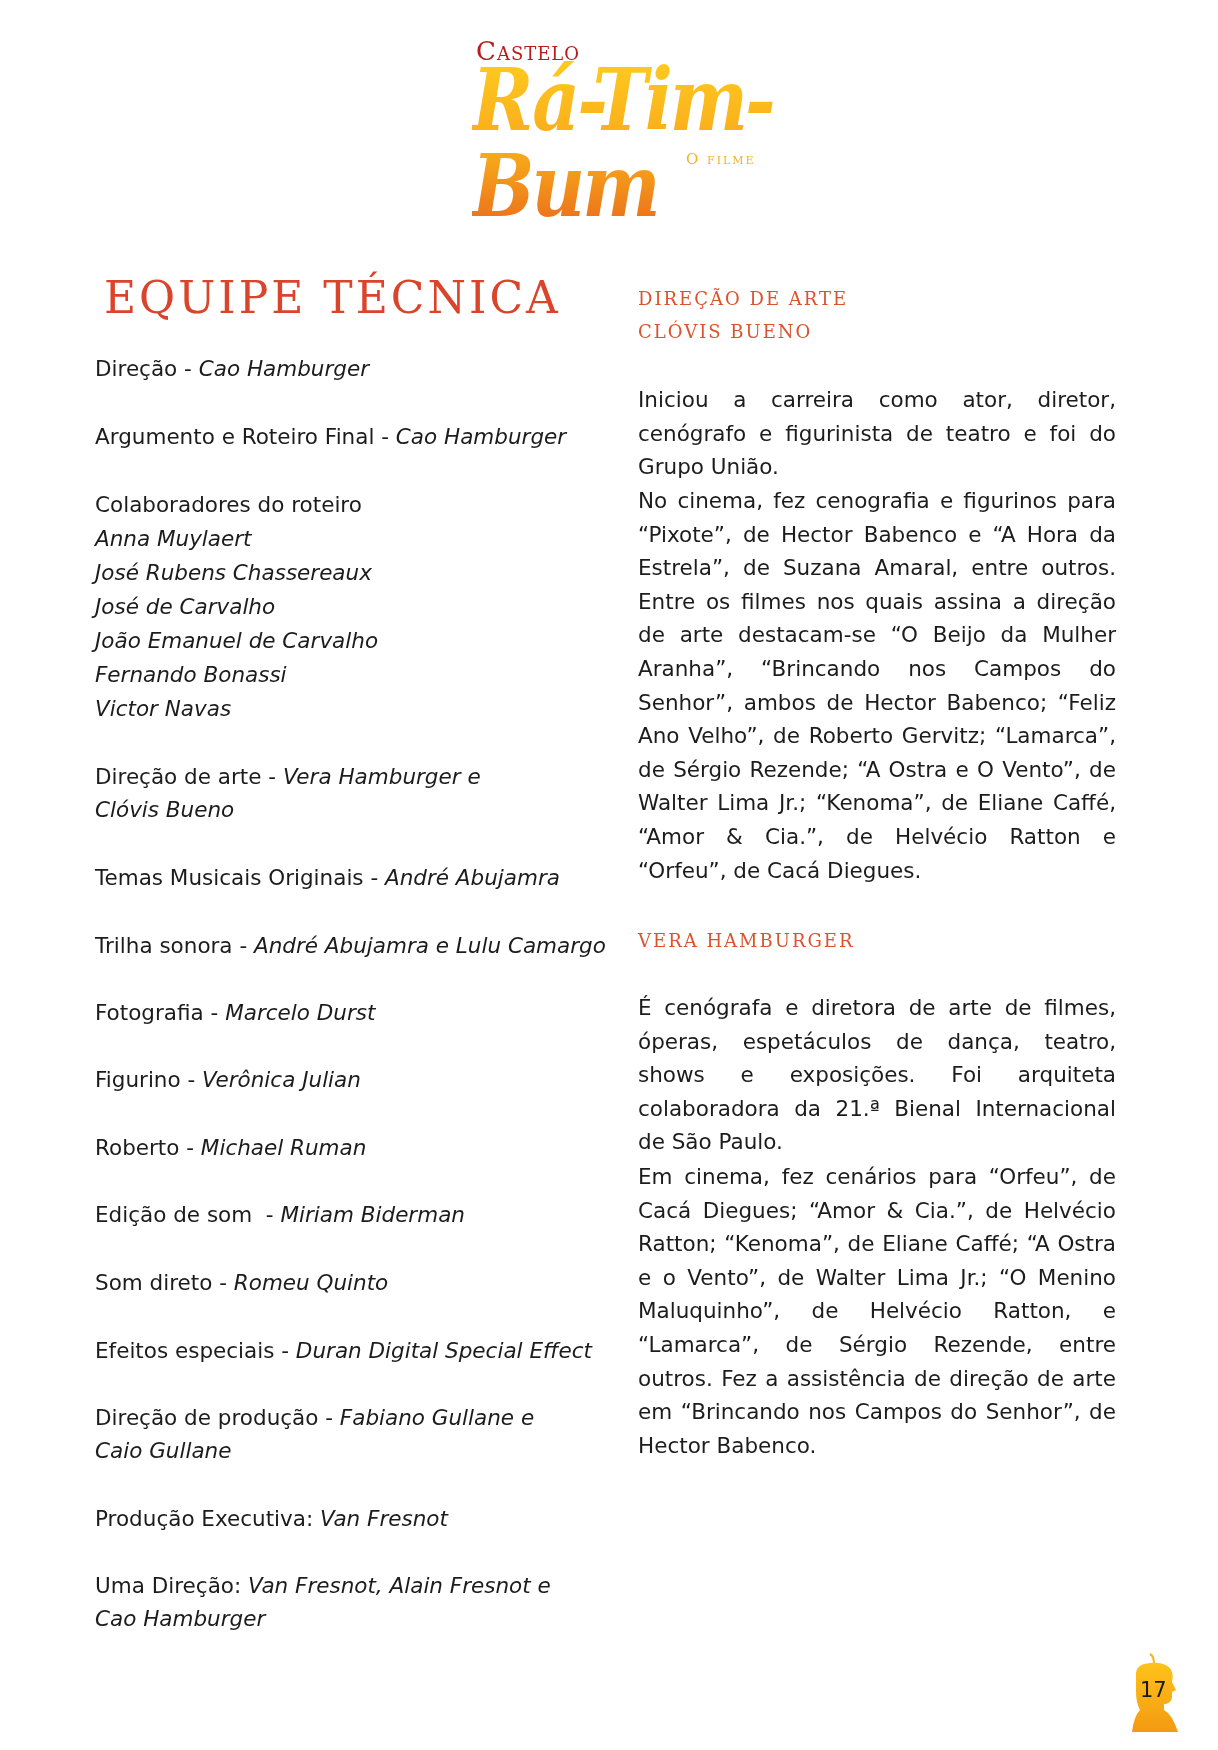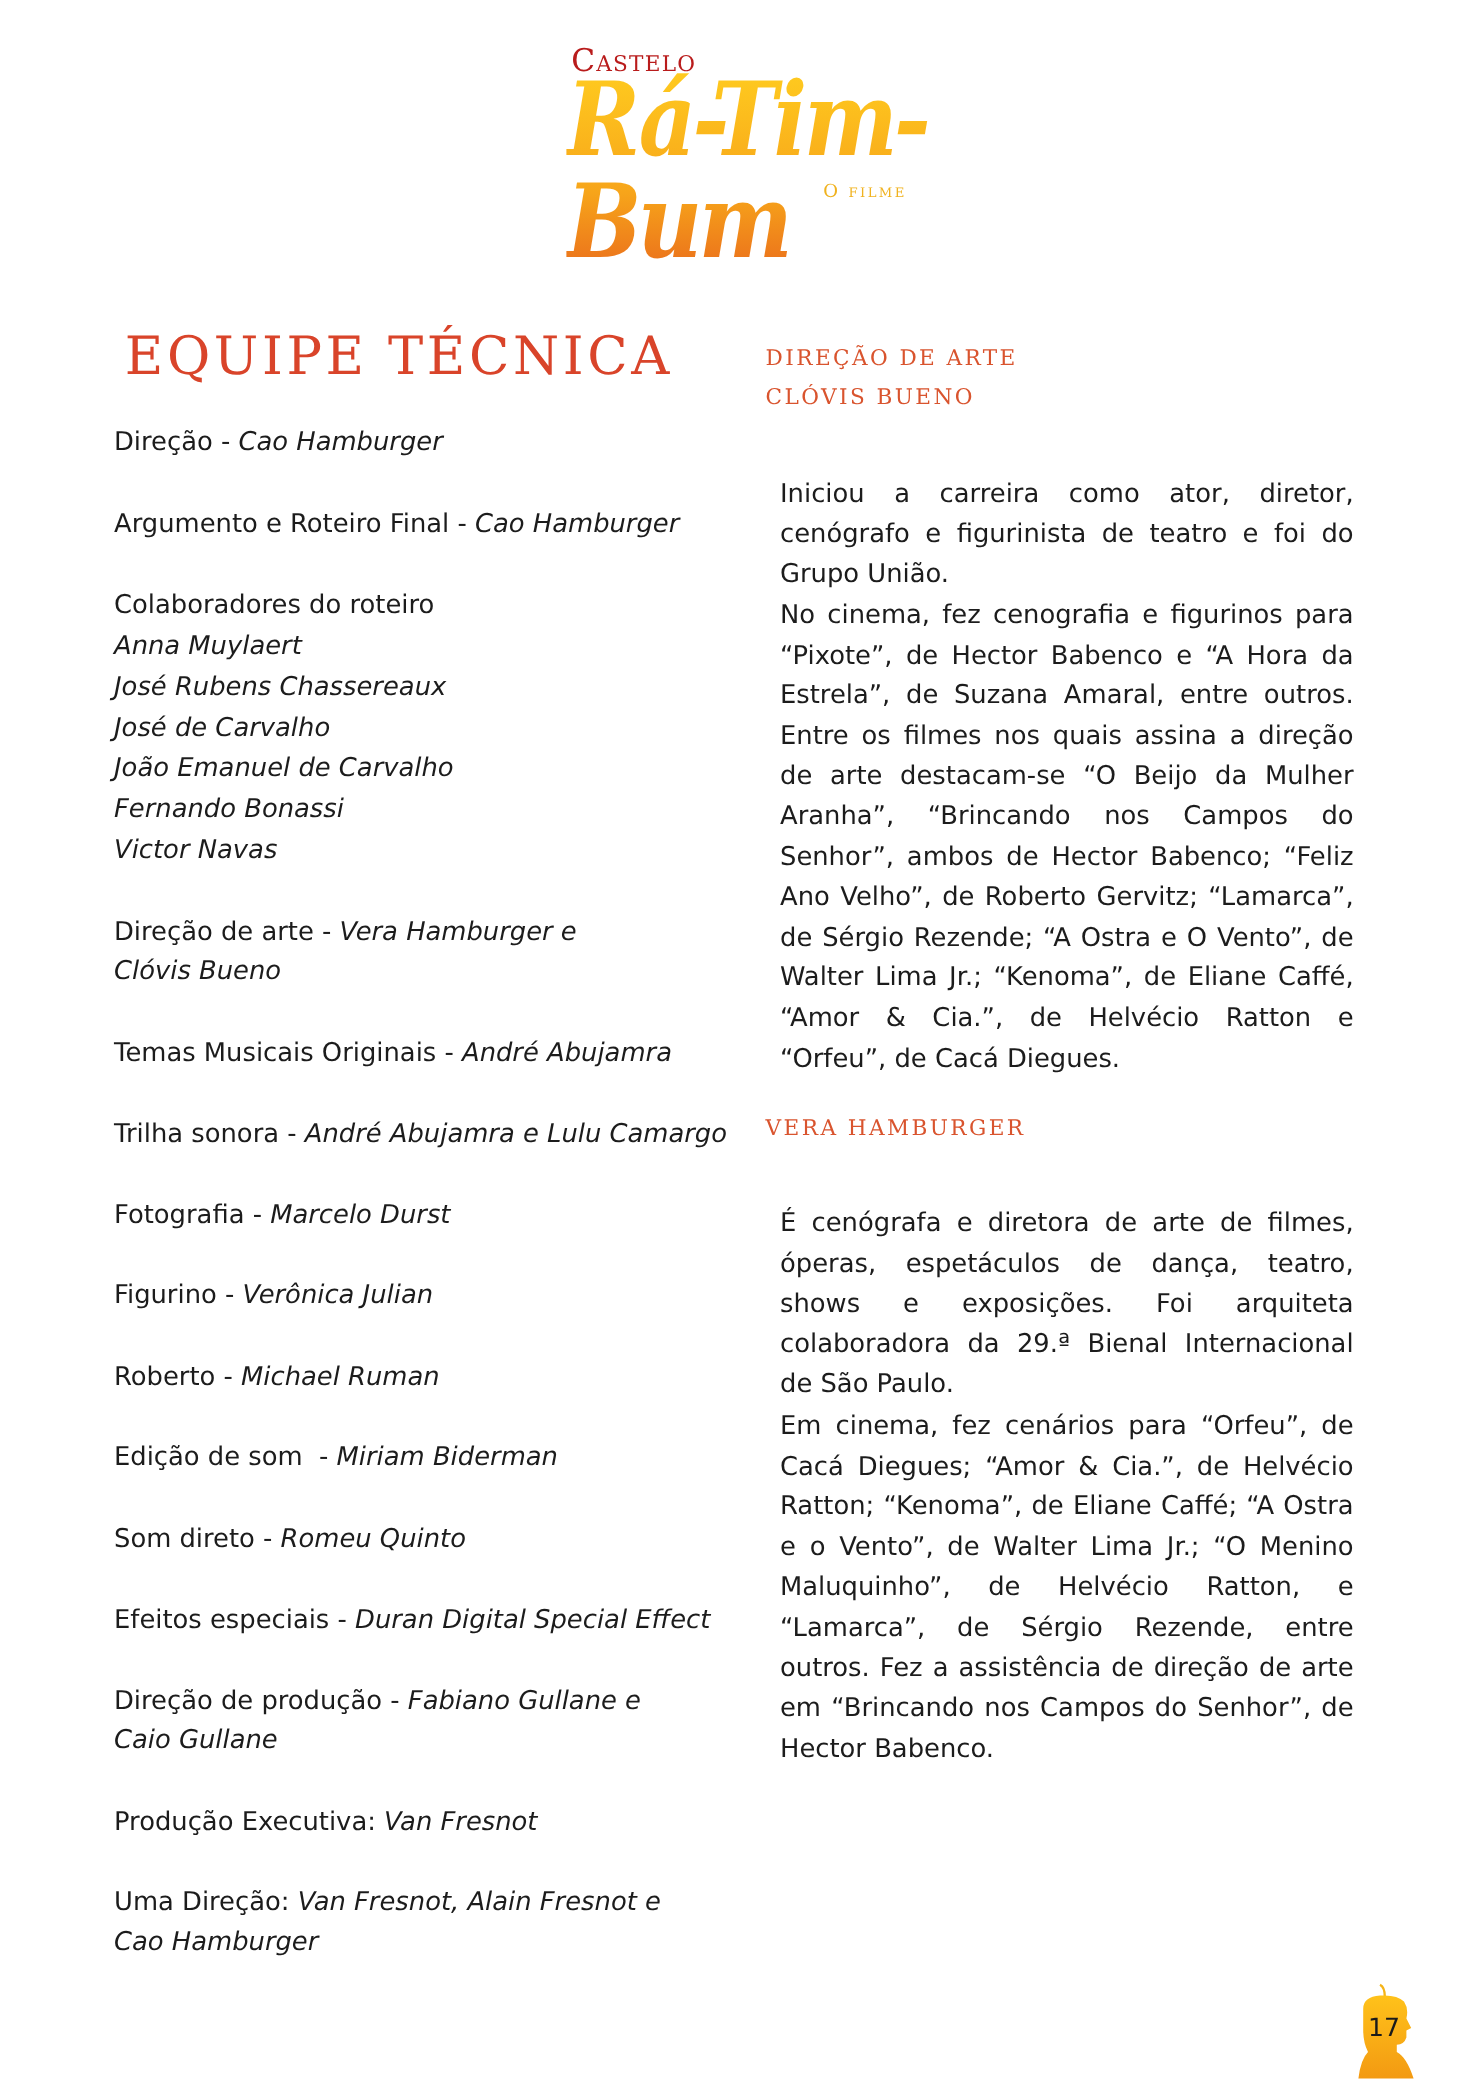--- a/index.html
+++ b/index.html
@@ -22,21 +22,21 @@
   .credits { position: absolute; left: 95px; top: 0; width: 520px; font-size: 21.5px; }
   .credit { position: absolute; left: 0; width: 520px; line-height: 33px; white-space: nowrap; }
   .credit .role { font-style: normal; }
   .credit .name { font-style: italic; }
   .credit.wrap { white-space: normal; }
 
   .right { position: absolute; left: 638px; top: 0; width: 480px; }
   .sub-h { position: absolute; left: 0; font-family: "DejaVu Serif", serif; font-size: 18px;
            color: #d9542e; letter-spacing: 2px; line-height: 33px; margin: 0; font-weight: normal; }
   .para { position: absolute; left: 0; width: 478px; font-size: 21.5px; line-height: 33.6px;
-          text-align: justify; margin: 12px; }
+          text-align: justify; margin: 0; }
 
   .page-badge { position: absolute; left: 1128px; top: 1652px; width: 56px; height: 84px; }
   .page-badge svg { position: absolute; left: 0; top: 0; }
   .page-num { position: absolute; left: 12px; top: 26px; width: 36px; text-align: left;
               font-size: 21px; color: #1a1a1a; font-family: "DejaVu Sans", sans-serif; }
 </style>
 </head>
 <body>
 
 <div class="logo">
@@ -71,21 +71,21 @@
   <div class="credit wrap" style="top:1569px;width:460px"><span class="role">Uma Direção: </span><span class="name">Van Fresnot, Alain Fresnot e Cao Hamburger</span></div>
 </div>
 
 <div class="right">
   <h2 class="sub-h" style="top:282px">DIREÇÃO DE ARTE</h2>
   <h2 class="sub-h" style="top:315px">CLÓVIS BUENO</h2>
   <p class="para" style="top:383px">Iniciou a carreira como ator, diretor, cenógrafo e figurinista de teatro e foi do Grupo União.</p>
   <p class="para" style="top:484px">No cinema, fez cenografia e figurinos para “Pixote”, de Hector Babenco e “A Hora da Estrela”, de Suzana Amaral, entre outros. Entre os filmes nos quais assina a direção de arte destacam-se “O Beijo da Mulher Aranha”, “Brincando nos Campos do Senhor”, ambos de Hector Babenco; “Feliz Ano Velho”, de Roberto Gervitz; “Lamarca”, de Sérgio Rezende; “A Ostra e O Vento”, de Walter Lima Jr.; “Kenoma”, de Eliane Caffé, “Amor &amp; Cia.”, de Helvécio Ratton e “Orfeu”, de Cacá Diegues.</p>
 
   <h2 class="sub-h" style="top:924px">VERA HAMBURGER</h2>
-  <p class="para" style="top:991px">É cenógrafa e diretora de arte de filmes, óperas, espetáculos de dança, teatro, shows e exposições. Foi arquiteta colaboradora da 29.ª Bienal Internacional de São Paulo.</p>
+  <p class="para" style="top:991px">É cenógrafa e diretora de arte de filmes, óperas, espetáculos de dança, teatro, shows e exposições. Foi arquiteta colaboradora da 21.ª Bienal Internacional de São Paulo.</p>
   <p class="para" style="top:1160px">Em cinema, fez cenários para “Orfeu”, de Cacá Diegues; “Amor &amp; Cia.”, de Helvécio Ratton; “Kenoma”, de Eliane Caffé; “A Ostra e o Vento”, de Walter Lima Jr.; “O Menino Maluquinho”, de Helvécio Ratton, e “Lamarca”, de Sérgio Rezende, entre outros. Fez a assistência de direção de arte em “Brincando nos Campos do Senhor”, de Hector Babenco.</p>
 </div>
 
 <div class="page-badge">
   <svg width="56" height="84" viewBox="0 0 56 84">
     <defs>
       <linearGradient id="bg" x1="0" y1="0" x2="0" y2="1">
         <stop offset="0" stop-color="#ffc21a"></stop>
         <stop offset="1" stop-color="#f39a12"></stop>
       </linearGradient>

